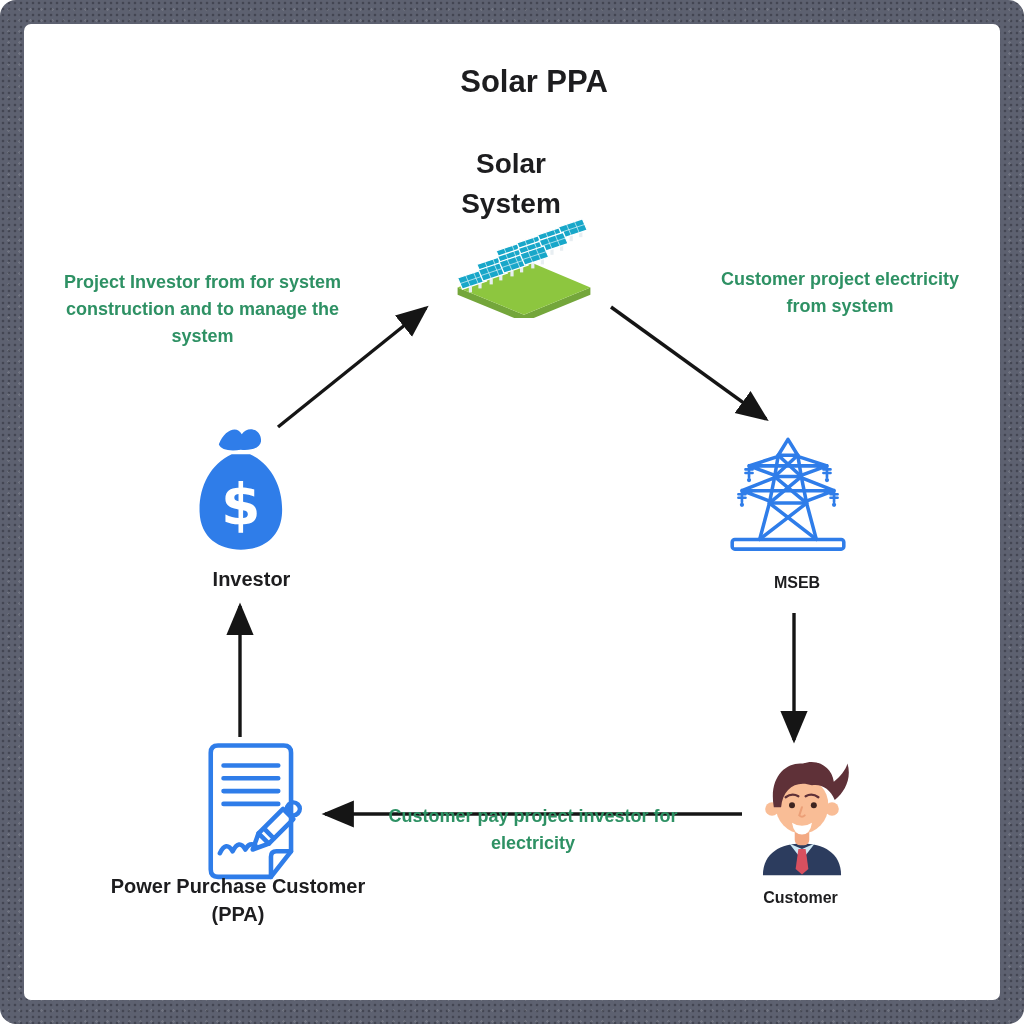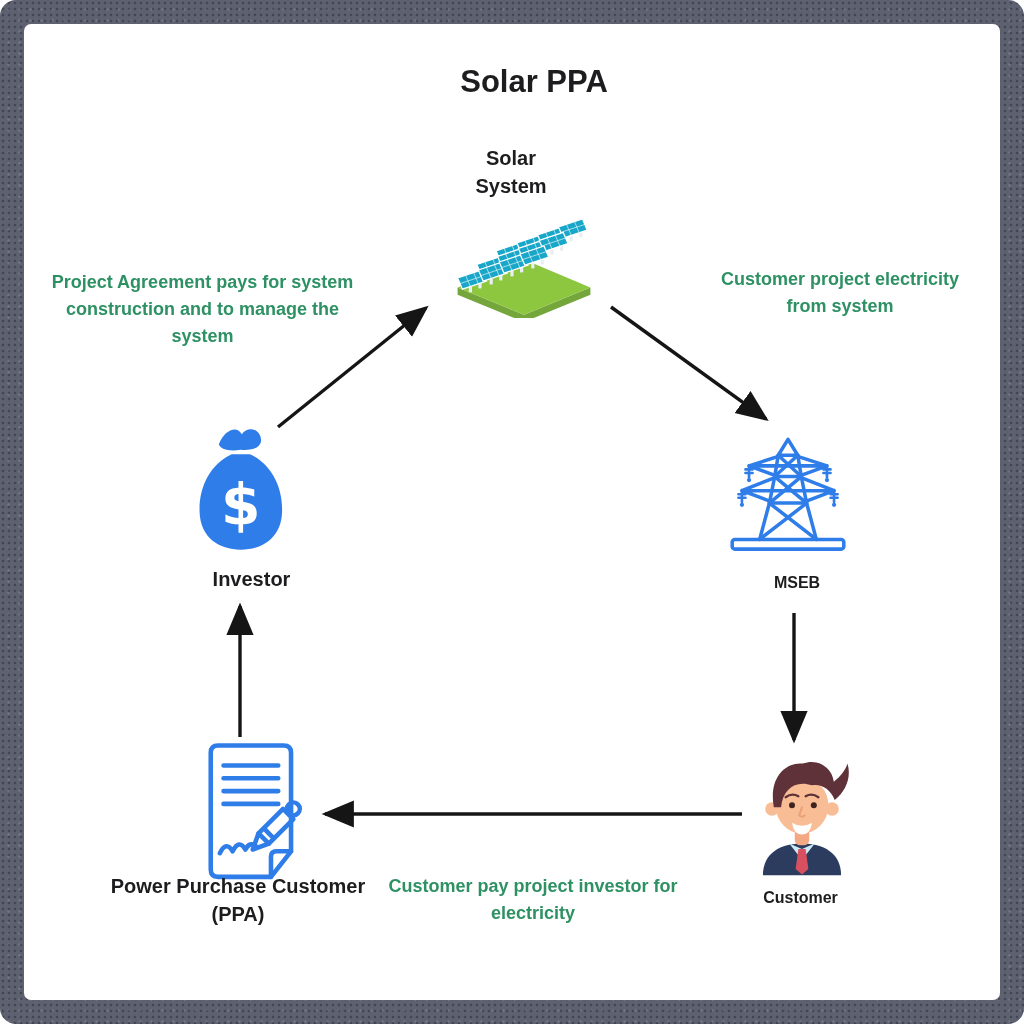--- a/index.html
+++ b/index.html
@@ -31,24 +31,24 @@
     left:0;right:0;top:64px;text-align:center;
     font-size:31px;font-weight:700;color:var(--title-black);margin-left:44px;
   }
   .node-label{
     font-weight:700;color:var(--title-black);text-align:center;white-space:pre-line;
   }
   .annotation{
     color:var(--annotation-green);font-weight:700;text-align:center;
     white-space:pre-line;font-size:18px;line-height:1.5;
   }
-  .solar-label{left:411px;top:144px;width:200px;font-size:20px;line-height:1.42;}
+  .solar-label{left:411px;top:144px;width:200px;font-size:28px;line-height:1.42;}
   .ann-left{left:35px;top:269px;width:335px;}
   .ann-right{left:685px;top:266px;width:310px;}
-  .ann-bottom{left:348px;top:873px;width:370px;}
+  .ann-bottom{left:348px;top:803px;width:370px;}
   .investor-label{left:174px;top:568px;width:155px;font-size:20px;}
   .mseb-label{left:722px;top:574px;width:150px;font-size:16px;}
   .customer-label{left:723px;top:889px;width:155px;font-size:16px;}
   .ppa-label{left:88px;top:872px;width:300px;font-size:20px;line-height:1.4;}
 
   svg{display:block;}
   .arrow-line{stroke:var(--arrow-black);stroke-width:3.4;fill:none;}
   .ah{fill:var(--arrow-black);}
   .tower *{stroke:var(--icon-blue);fill:none;stroke-width:4;stroke-linecap:round;stroke-linejoin:round;}
   .tower .dot{fill:var(--icon-blue);stroke:none;}
@@ -102,21 +102,21 @@
   <use href="#sp" x="34" y="53"></use>
     <use href="#sp" x="60" y="43"></use>
     <use href="#sp" x="86" y="33"></use>
     <use href="#sp" x="112" y="23"></use>
   <use href="#sp" x="10" y="70"></use>
     <use href="#sp" x="36" y="60"></use>
     <use href="#sp" x="62" y="50"></use>
     <use href="#sp" x="88" y="40"></use>
 </svg>
 
-<div class="abs annotation ann-left">Project Agreement pays for  system
+<div class="abs annotation ann-left">Project Investor from for  system
 construction and to manage the
 system</div>
 <div class="abs annotation ann-right">Customer project electricity
 from system</div>
 <div class="abs annotation ann-bottom">Customer pay project investor for
 electricity</div>
 
 <svg class="abs" style="left:184px;top:424px;" width="110" height="133" viewBox="0 0 120 145">
   <path class="fill-blue" d="M38,22 C44,6 58,1 63,11 C70,1 85,6 84,19 C83,26 74,29 62,28 C50,30 40,28 38,22 Z"></path>
   <path class="fill-blue" d="M52,33 L72,33 C96,44 108,70 107,96 C106,124 86,137 62,137 C38,137 18,124 17,96 C16,70 28,44 52,33 Z"></path>

